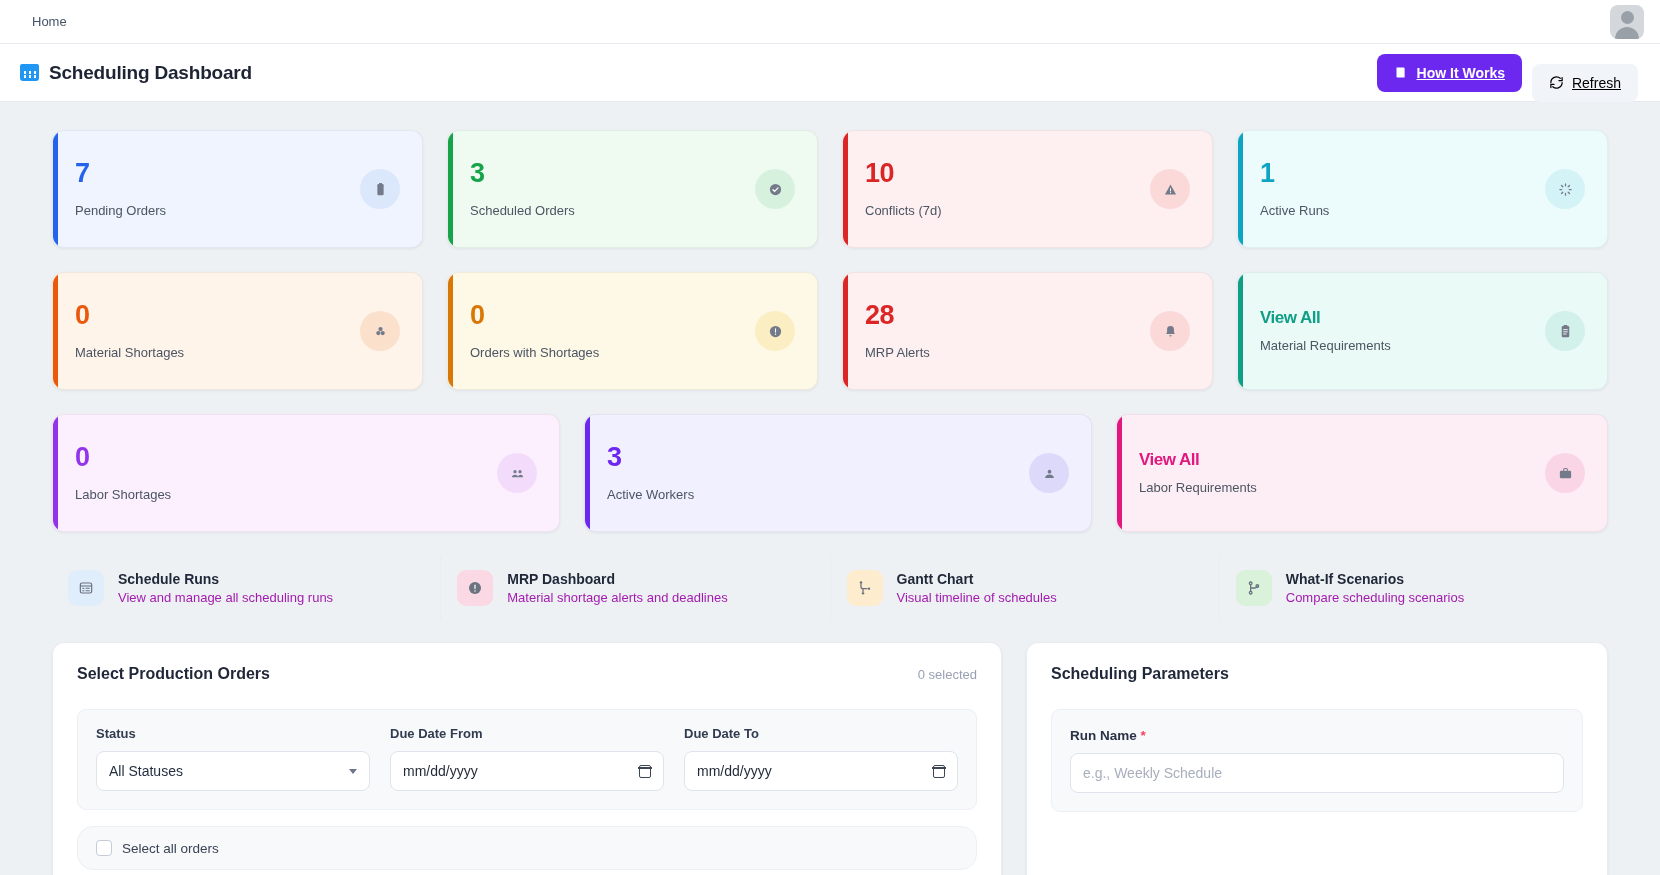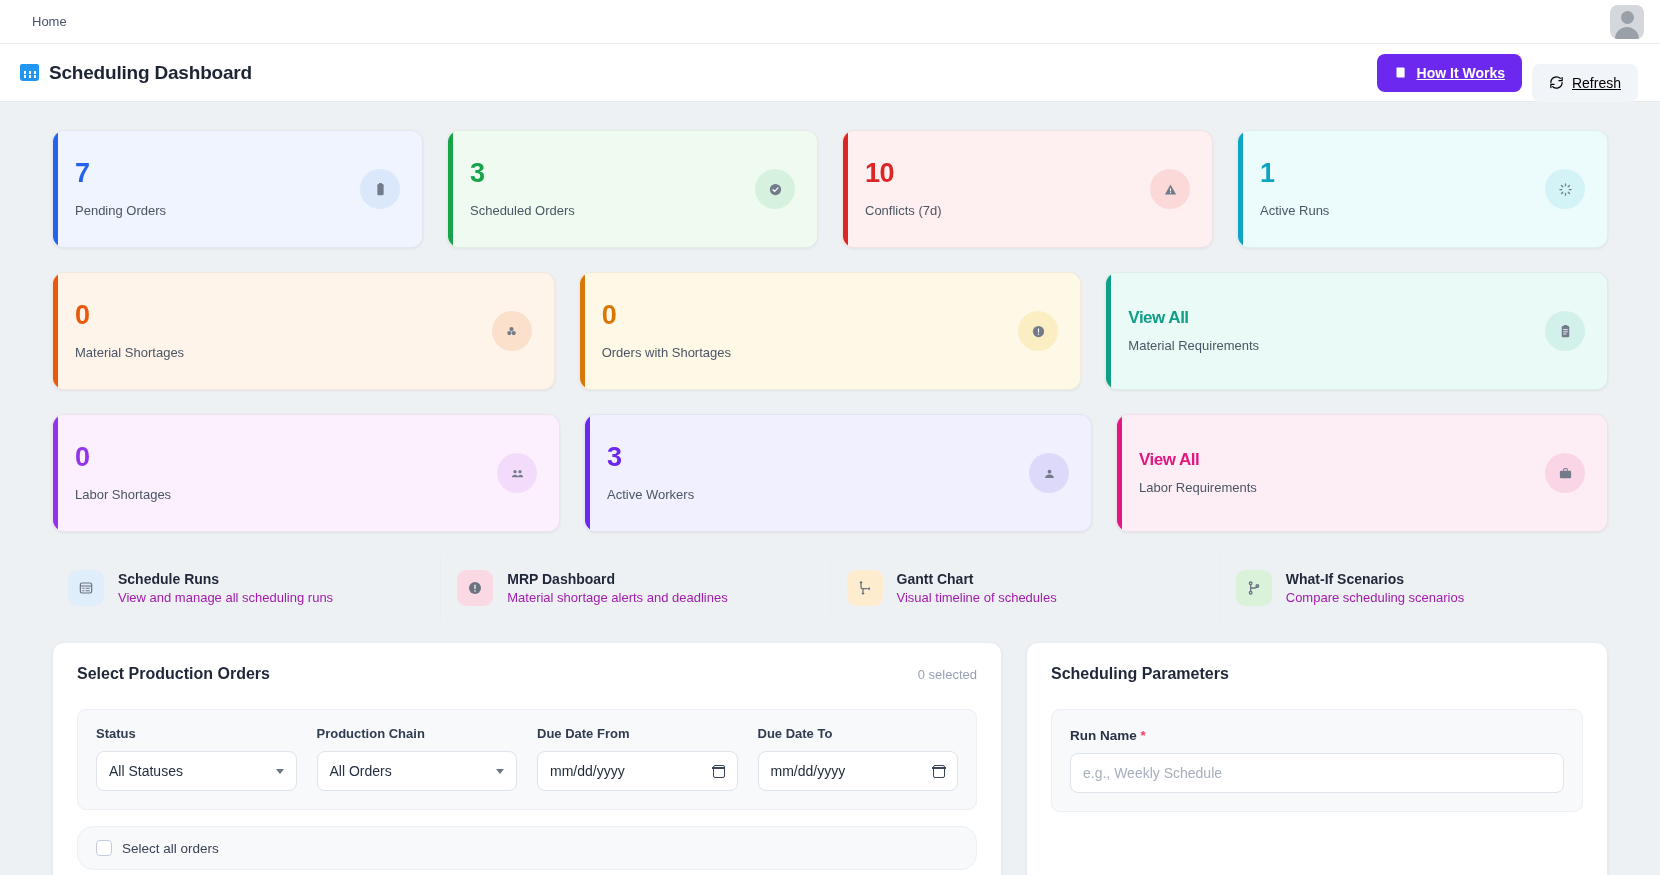--- a/index.html
+++ b/index.html
@@ -275,20 +275,30 @@
         <div class="val">0</div>
         <div class="lbl">Orders with Shortages</div>
         <div class="badge">
           <svg viewBox="0 0 24 24" class="">
             <circle cx="12" cy="12" r="9" fill="currentColor"></circle>
             <rect x="11.1" y="6.8" width="1.8" height="7" rx="0.9" fill="#fff"></rect>
             <circle cx="12" cy="16.4" r="1.1" fill="#fff"></circle>
           </svg>
         </div>
       </div>
+      <div class="stat" style="--accent: #dc2626; --badgebg: #fbd9d9; background: rgb(254, 240, 240);">
+        <div class="val">28</div>
+        <div class="lbl">MRP Alerts</div>
+        <div class="badge">
+          <svg viewBox="0 0 24 24" class="">
+            <path d="M12 3a5.5 5.5 0 0 0-5.5 5.5V13L5 16h14l-1.5-3V8.5A5.5 5.5 0 0 0 12 3z" fill="currentColor"></path>
+            <path d="M10 18a2 2 0 0 0 4 0z" fill="currentColor"></path>
+          </svg>
+        </div>
+      </div>
       <div class="stat" style="--accent: #0f9e86; --badgebg: #d2f1ea; background: rgb(234, 250, 246);">
         <div class="val small">View All</div>
         <div class="lbl">Material Requirements</div>
         <div class="badge">
           <svg viewBox="0 0 24 24" class="">
             <rect x="6" y="3" width="12" height="18" rx="2" fill="currentColor"></rect>
             <rect x="9" y="1.6" width="6" height="3" rx="1" fill="currentColor"></rect>
             <g stroke="#fff" stroke-width="1.4" stroke-linecap="round">
               <path d="M9 9h6M9 12.5h6M9 16h4"></path>
             </g>
@@ -400,27 +410,20 @@
     <div class="panel left">
       <div class="panel-head">
         <div class="panel-title">Select Production Orders</div>
         <div class="panel-meta">0 selected</div>
       </div>
       <div class="filterbox" id="filters">
           <div class="fgroup">
             <div class="flabel">Status</div>
             <div class="fctl">
               <span style="color:#253043">All Statuses</span>
-              <span class="chev"></span>
-            </div>
-          </div>
-          <div class="fgroup">
-            <div class="flabel">Production Chain</div>
-            <div class="fctl">
-              <span style="color:#253043">All Orders</span>
               <span class="chev"></span>
             </div>
           </div>
           <div class="fgroup">
             <div class="flabel">Due Date From</div>
             <div class="fctl">
               <span style="color:#1f2937">mm/dd/yyyy</span>
               <span class="calsm"></span>
             </div>
           </div>

